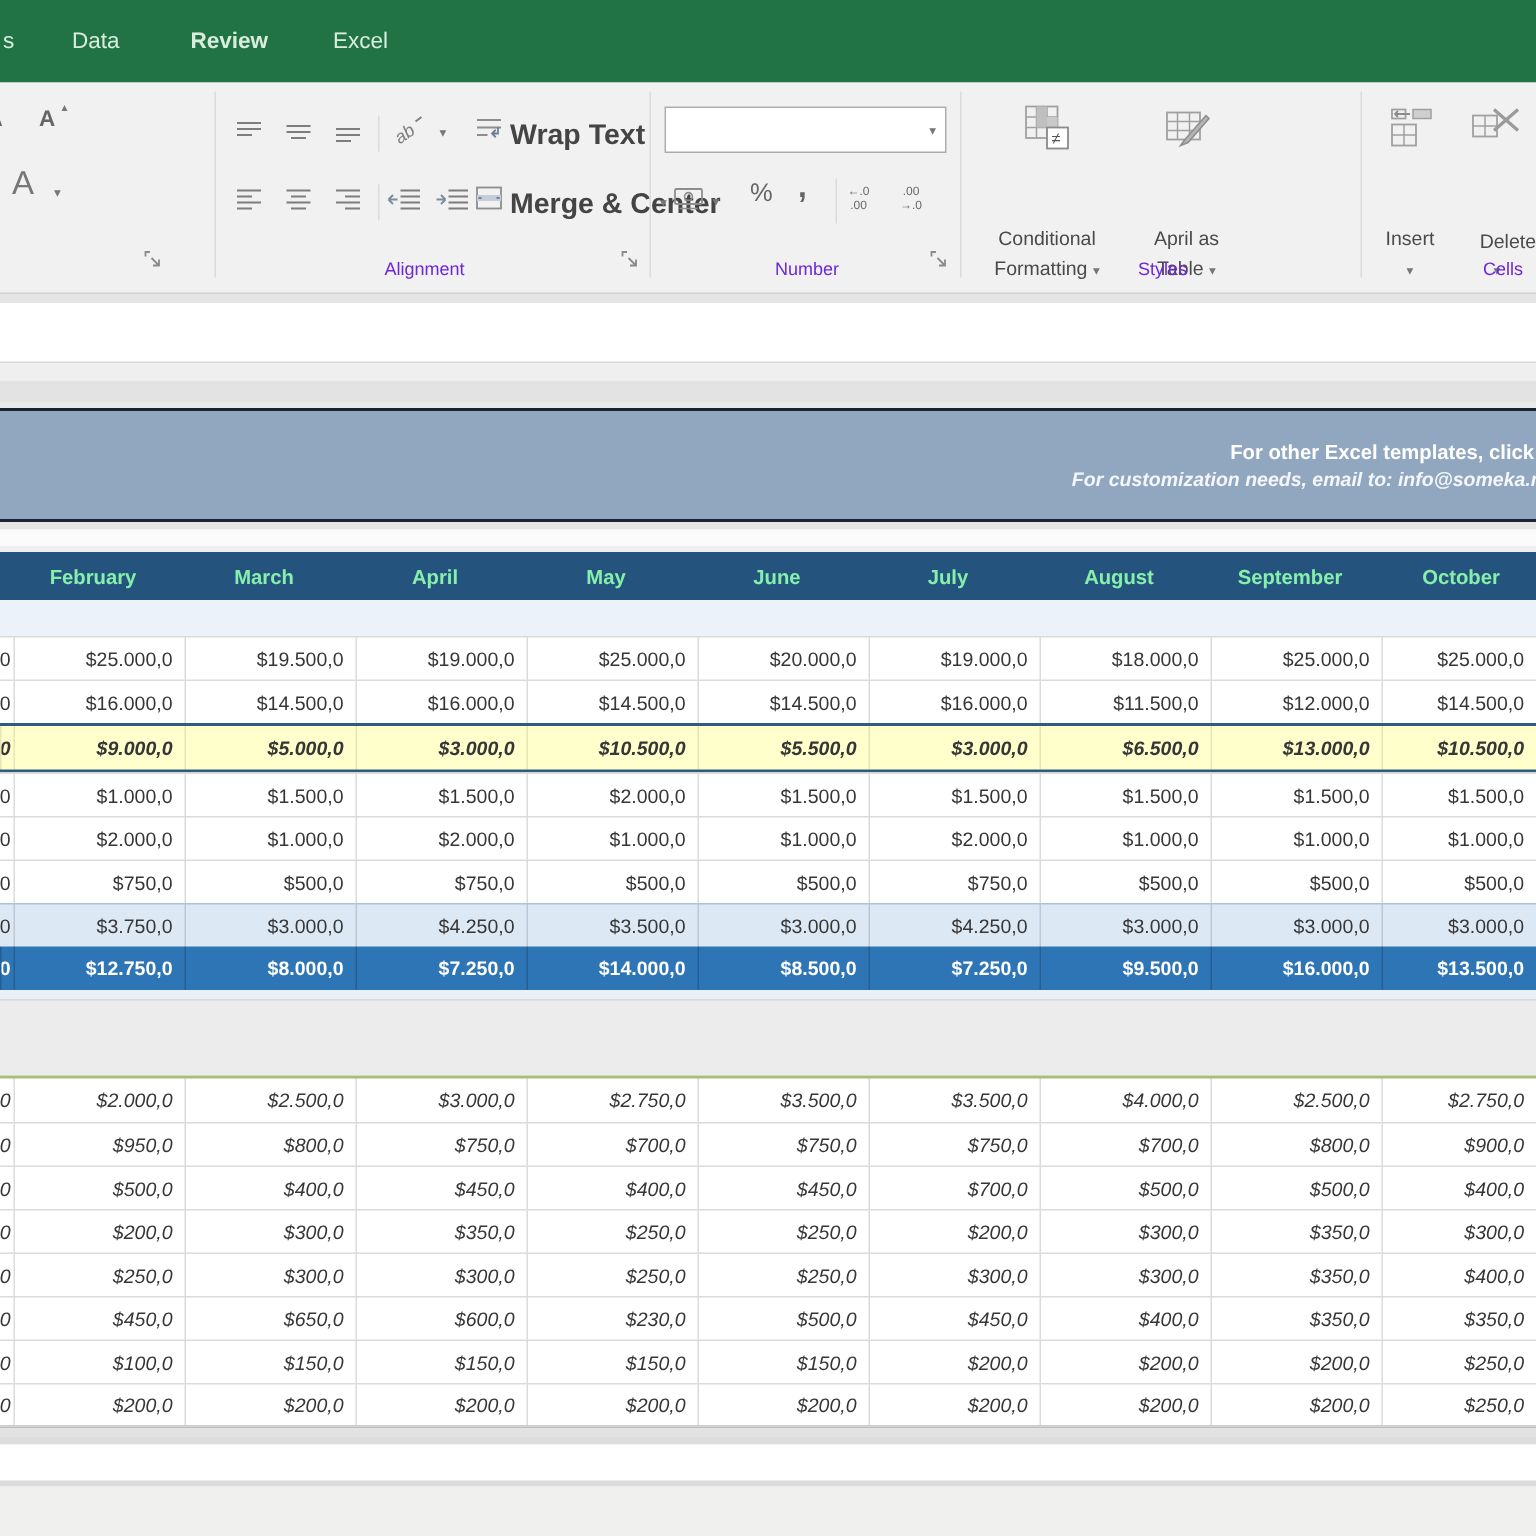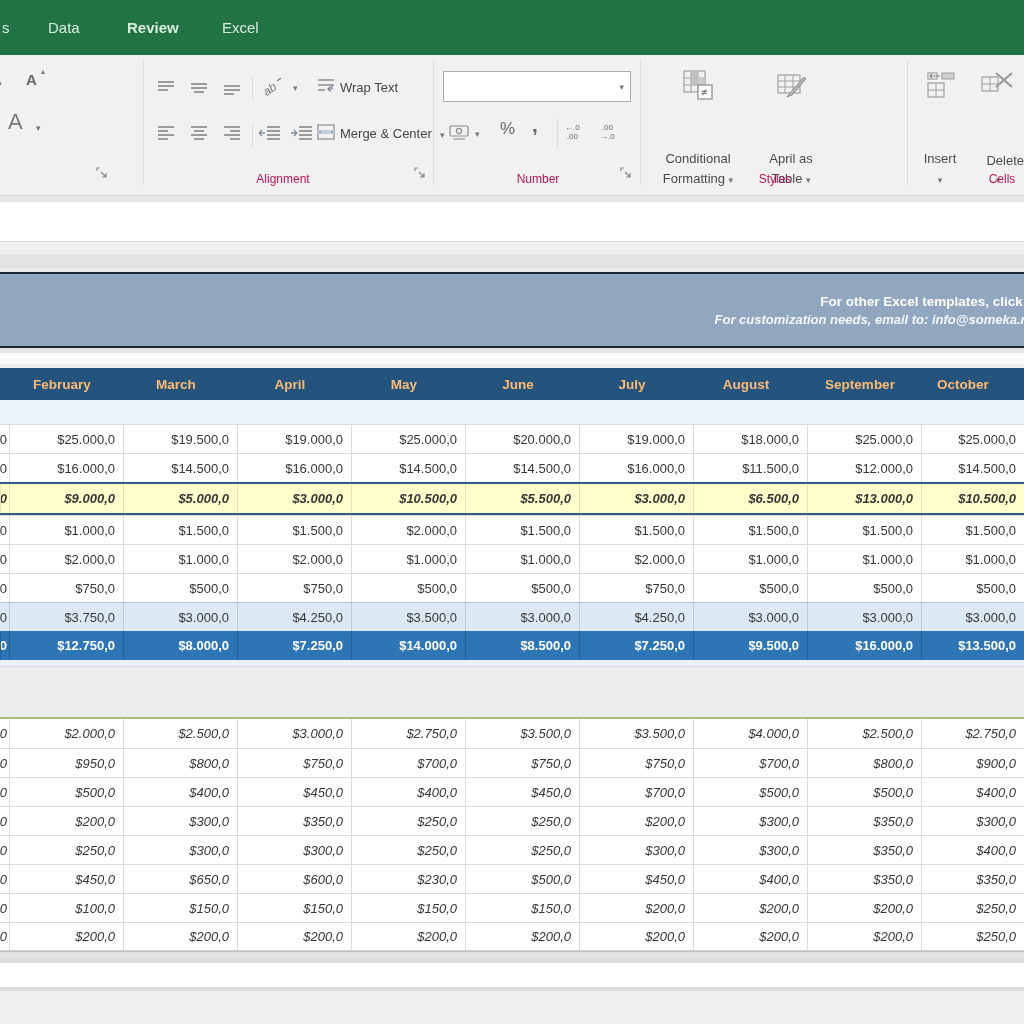--- a/index.html
+++ b/index.html
@@ -10,24 +10,24 @@
   .menubar{position:absolute;left:0;top:0;width:1024px;height:55px;background:var(--excel-green,#217346);}
   .menubar .mtab{position:absolute;top:0;height:55px;display:flex;align-items:center;
     color:#D9EDDD;font-size:15px;cursor:default;}
   .tellme{position:absolute;top:0;height:55px;display:flex;align-items:center;gap:9px;color:#DDEFE2;font-size:15px;}
 
   
   .ribbon{position:absolute;left:0;top:55px;width:1024px;height:140px;background:#F1F1F1;
     border-bottom:1px solid #D2D2D2;color:#444;}
   .vsep{position:absolute;top:6px;height:124px;width:1px;background:#DCDCDC;}
   .vsep-short{position:absolute;width:1px;background:#DCDCDC;}
-  .grouplabel{position:absolute;top:117px;text-align:center;font-size:12px;color:#be185d;}
+  .grouplabel{position:absolute;top:117px;text-align:center;font-size:12px;color:#6d28d9;}
   .launcher{position:absolute;width:14px;height:14px;}
   .ric{position:absolute;}
-  .rlabel{position:absolute;font-size:13px;color:#444;white-space:nowrap;}
+  .rlabel{position:absolute;font-size:19px;color:#444;white-space:nowrap;font-weight:bold;}
   .rlabel2{position:absolute;font-size:13px;color:#4a4a4a;text-align:center;white-space:nowrap;margin-top:34px;}
   .dd{color:#777;font-size:9px;}
   .bigbtn{position:absolute;top:0;height:140px;}
   .combo{position:absolute;left:443px;top:16px;width:188px;height:31px;background:#fff;
     border:1px solid #ABABAB;display:flex;align-items:center;justify-content:flex-end;padding-right:6px;box-sizing:border-box;}
   .mini2{position:absolute;font-size:8px;line-height:9px;color:#666;text-align:center;white-space:pre;}
   .glyphA1{position:absolute;font-size:15px;color:#666;font-weight:bold;}
   .glyphA2{position:absolute;font-size:22px;color:#777;}
 
   
@@ -43,21 +43,21 @@
     border:1px solid #5a5a5a;background:linear-gradient(180deg,#ffffff 0%,#ececec 45%,#d2d2d2 100%);
     box-shadow:0 1px 2px rgba(0,0,0,.5), inset 0 1px 0 #fff;display:flex;align-items:center;justify-content:center;gap:6px;cursor:pointer;}
   .backtxt{font-size:13px;font-weight:bold;font-style:italic;color:#111;line-height:1.3;text-align:center;}
   .info1{font-size:13.5px;font-weight:bold;color:#FFFFFF;text-align:right;white-space:nowrap;margin-right:-16px;}
   .info2{font-size:13px;font-weight:bold;font-style:italic;color:#F3F7FB;text-align:right;white-space:nowrap;margin-right:-16px;margin-top:3px;}
 
   
   .sheet{position:absolute;left:0;top:368px;width:1024px;bottom:0;background:#F0F0EF;}
   .trow{display:grid;grid-template-columns:9px repeat(8,114px) 103px;box-sizing:border-box;}
   .months{height:32px;background:var(--header-blue,#24547E);}
-  .months .mcell{display:flex;align-items:center;justify-content:flex-end;color:#fdba74;
+  .months .mcell{display:flex;align-items:center;justify-content:flex-start;color:#86efac;
     font-weight:bold;font-size:13.5px;overflow:hidden;}
   .months .mcell .cv{min-width:114px;text-align:center;}
   .spacer{height:24px;background:#EBF2F9;}
   .cell{display:flex;align-items:center;justify-content:flex-end;overflow:hidden;position:relative;
     border-left:1px solid rgba(0,0,0,0.14);font-size:13px;color:#363636;}
   .cell.jan{border-left:none;}
   .cv{white-space:nowrap;padding-right:8px;box-sizing:border-box;}
   .cell.last .cv{min-width:114px;text-align:right;}
   .clip{position:absolute;right:2px;white-space:nowrap;}
   .r{height:29px;background:#fff;border-top:1px solid #DBDBDB;}

